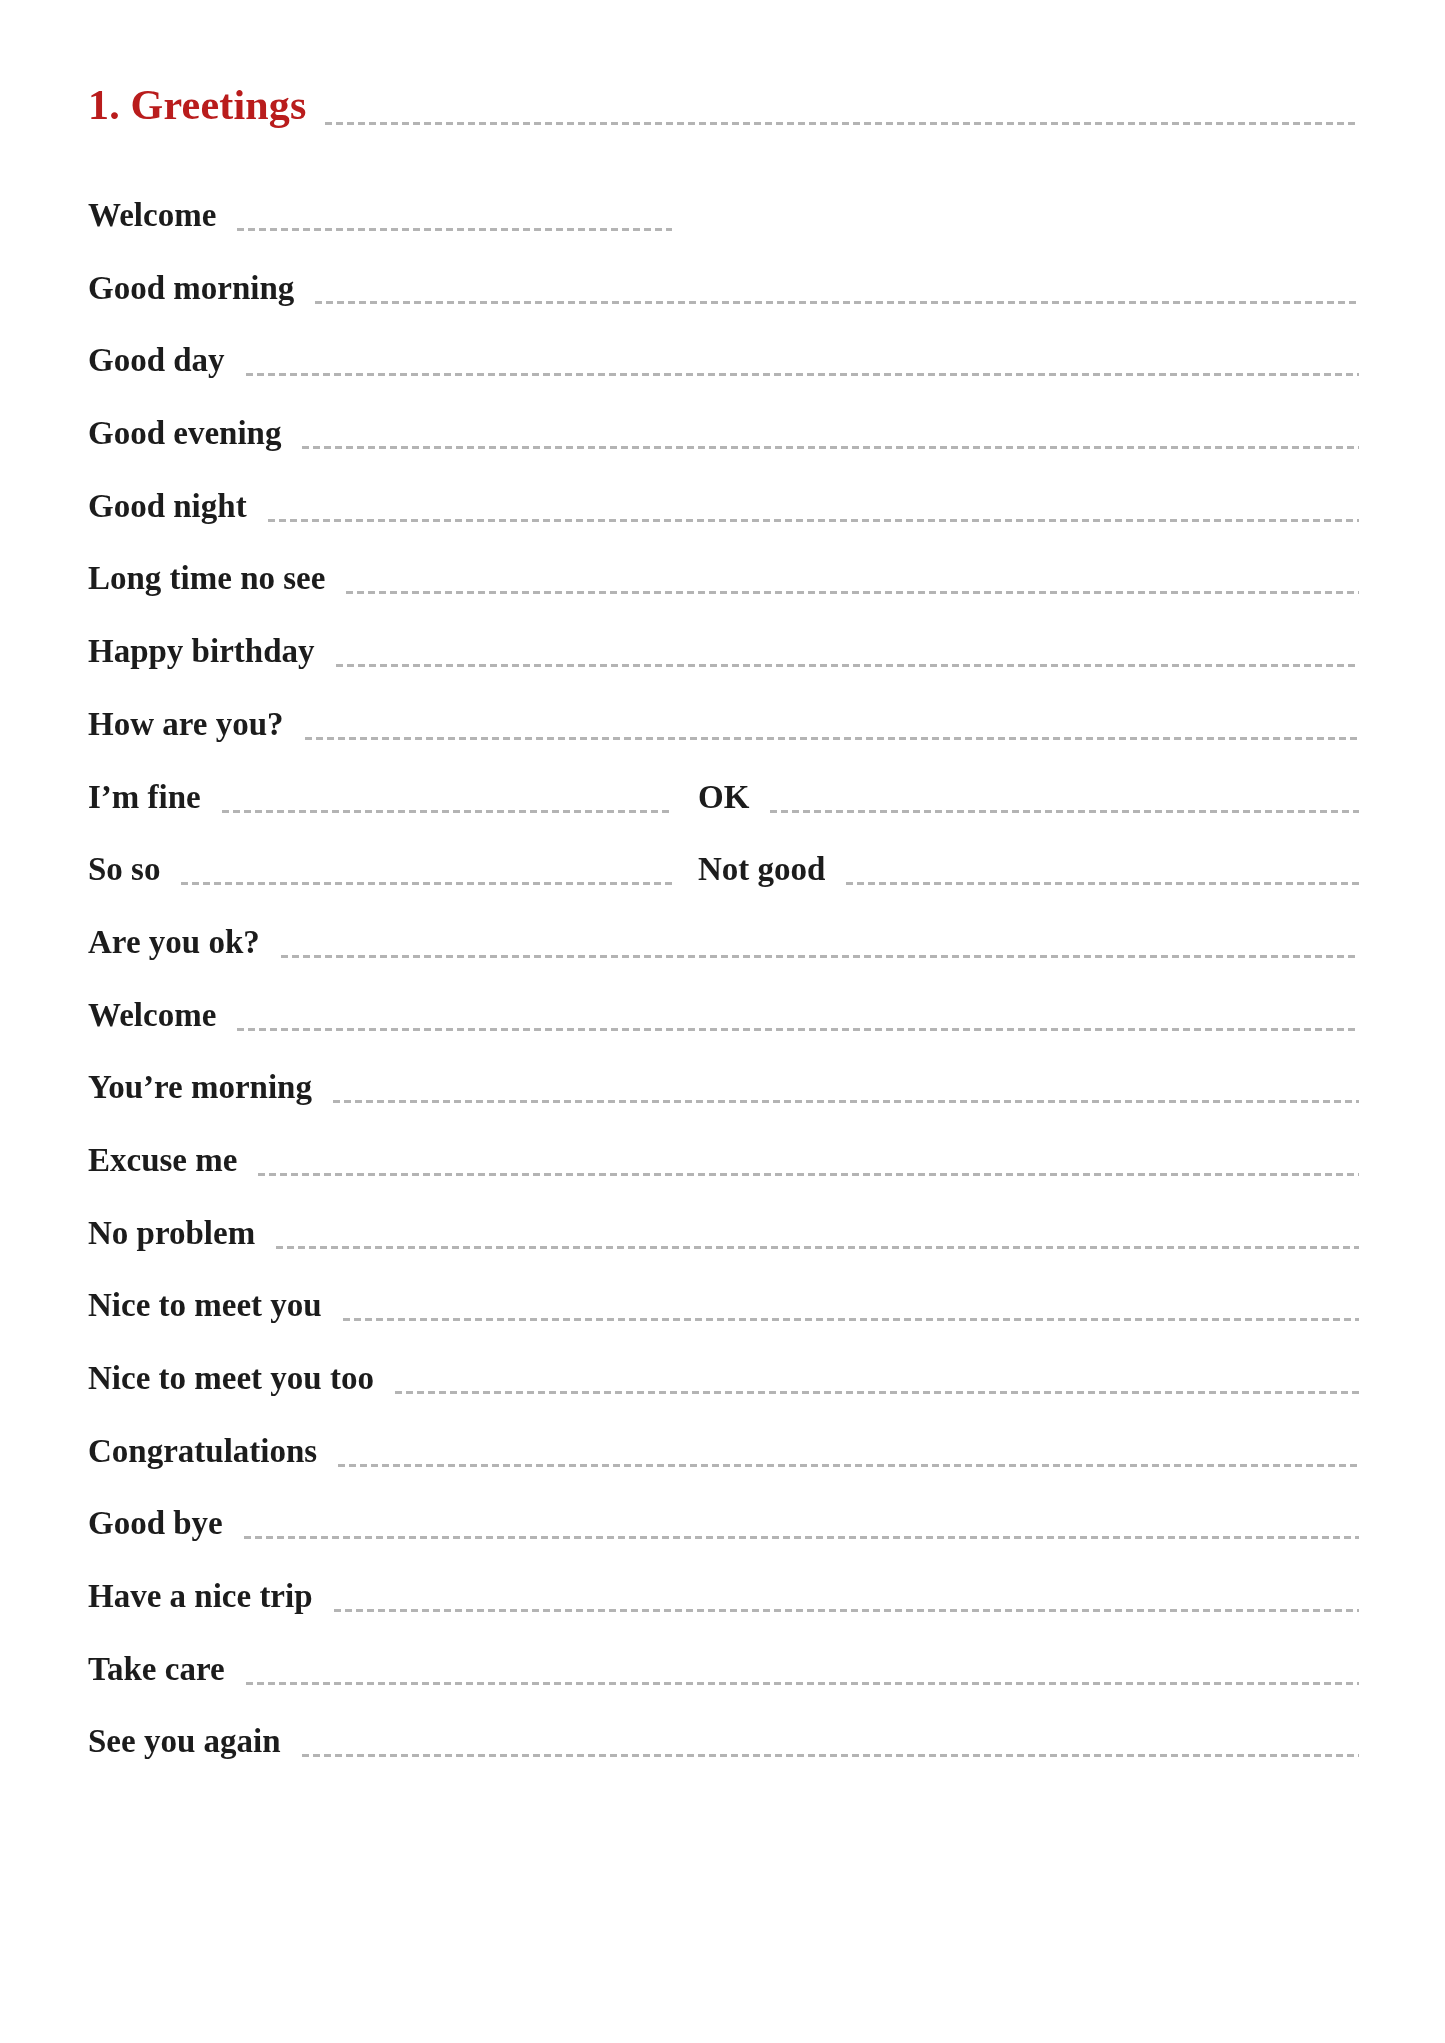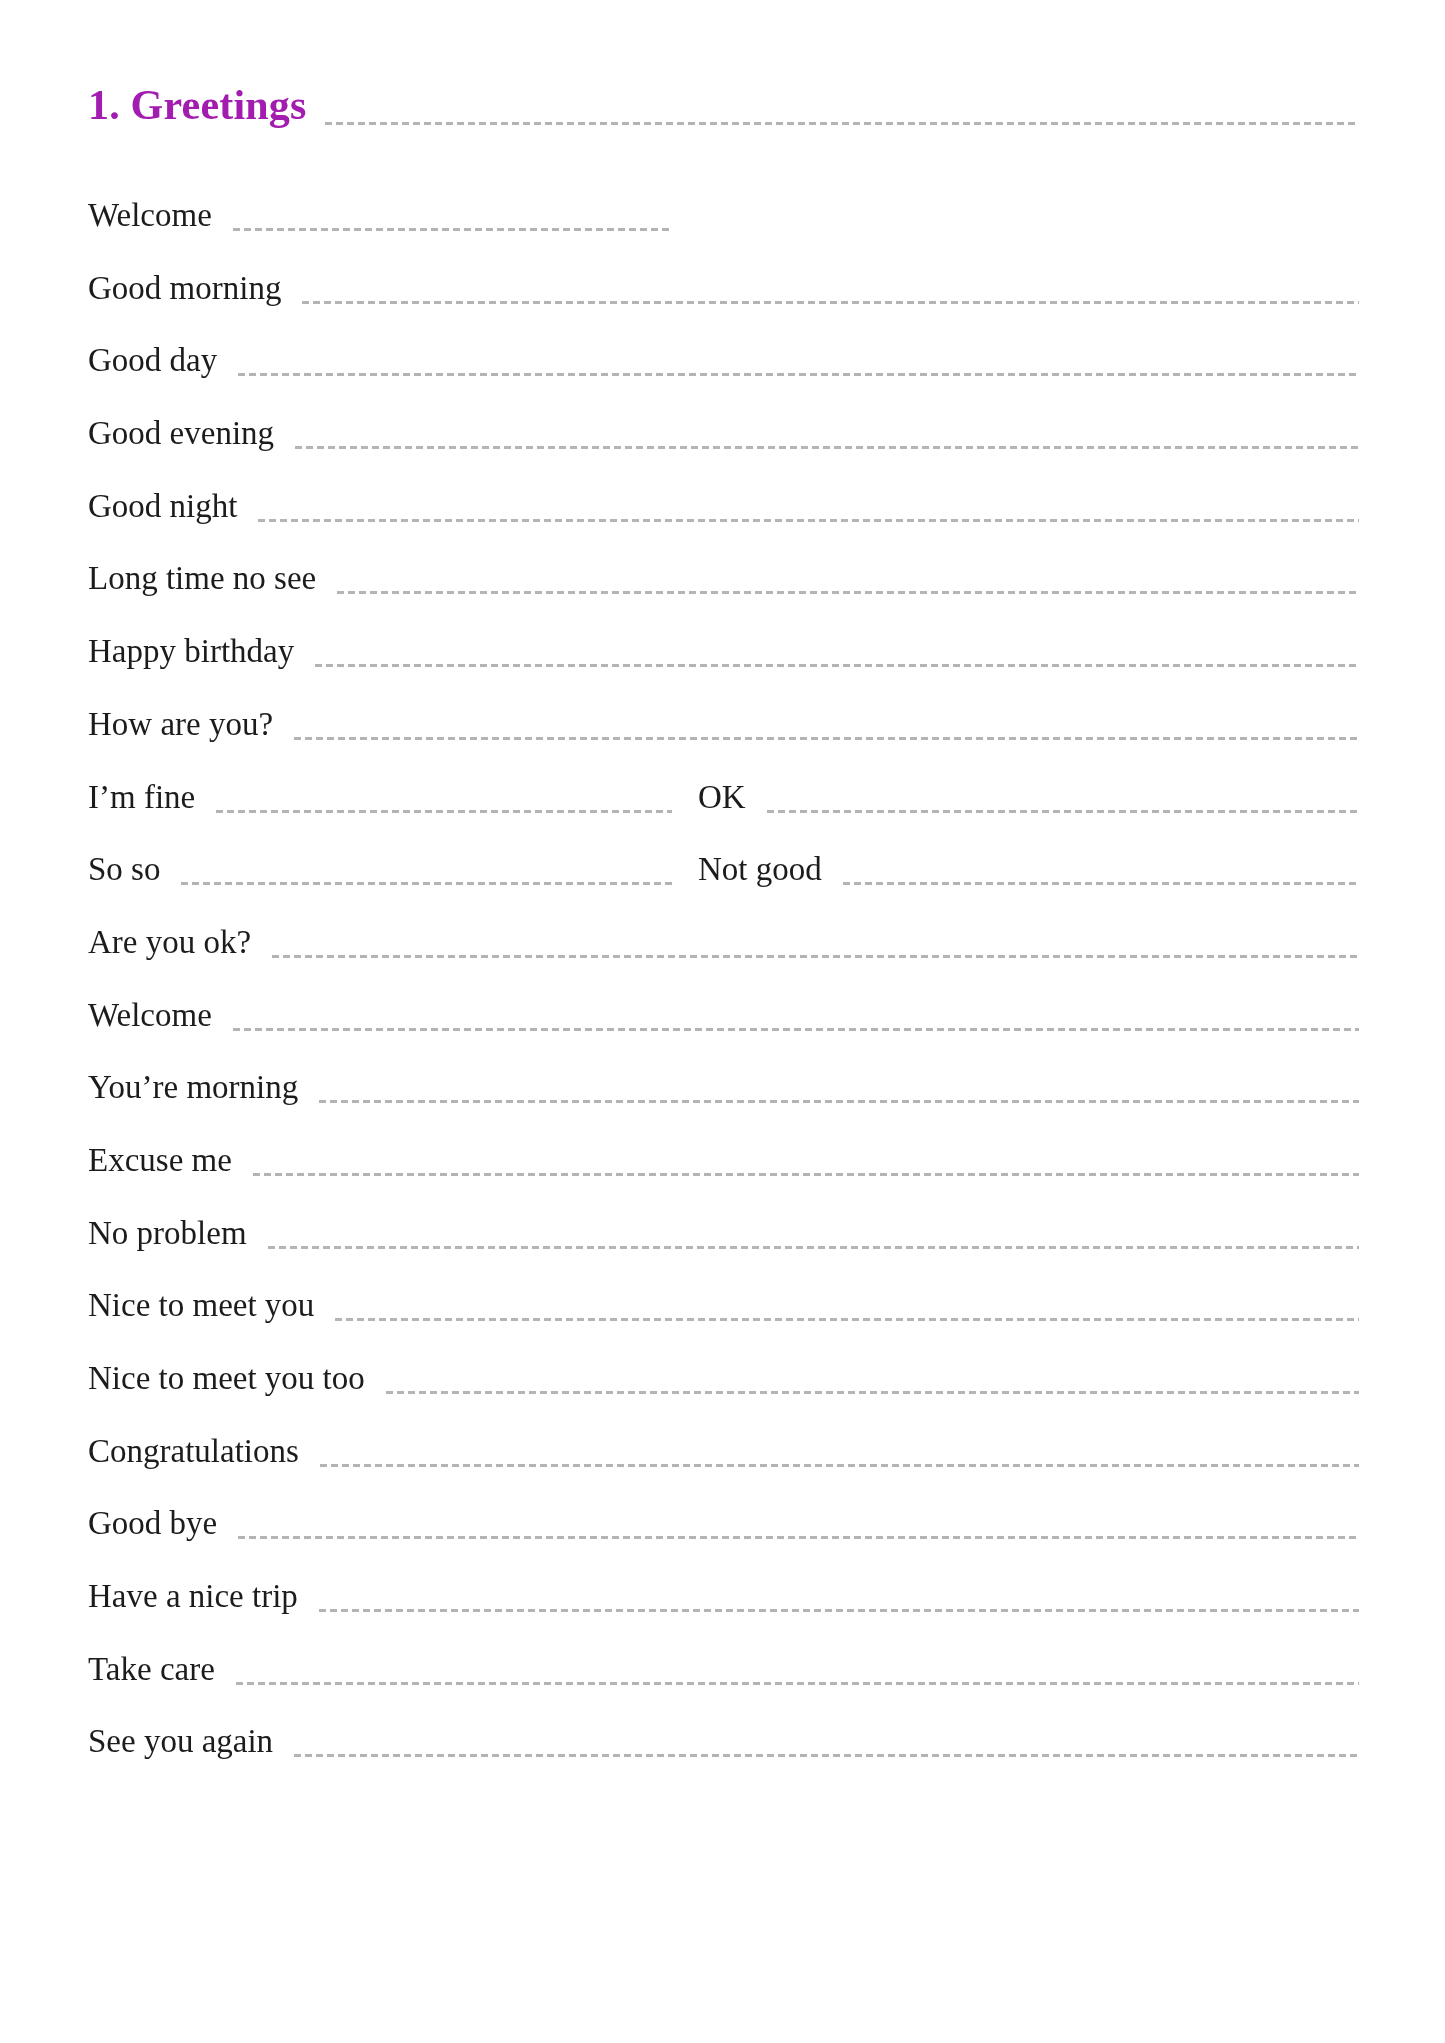--- a/index.html
+++ b/index.html
@@ -22,21 +22,21 @@
   }
   .title-row {
     display: flex;
     height: 48px;
     margin-bottom: 67px;
   }
   .page-title {
     font-size: 42px;
     line-height: 48px;
     font-weight: bold;
-    color: #a21caf;
+    color: #b91c1c;
     white-space: nowrap;
     letter-spacing: 0.2px;
   }
   .leader {
     flex: 1 1 auto;
     height: 3px;
     align-self: flex-end;
     margin: 0 0 3px 21px;
     background: repeating-linear-gradient(90deg,
       #b4b4b4 0px, #b4b4b4 7px,
@@ -51,20 +51,21 @@
   }
   .row {
     display: flex;
     height: 38px;
     margin-bottom: 34.7px;
   }
   .cell {
     display: flex;
     flex: 1 1 auto;
     min-width: 0;
+    font-weight: bold;
   }
   .cell.fixed {
     flex: 0 0 584px;
   }
   .cell.second {
     flex: 1 1 auto;
     margin-left: 26px;
   }
   .label {
     font-size: 33px;

